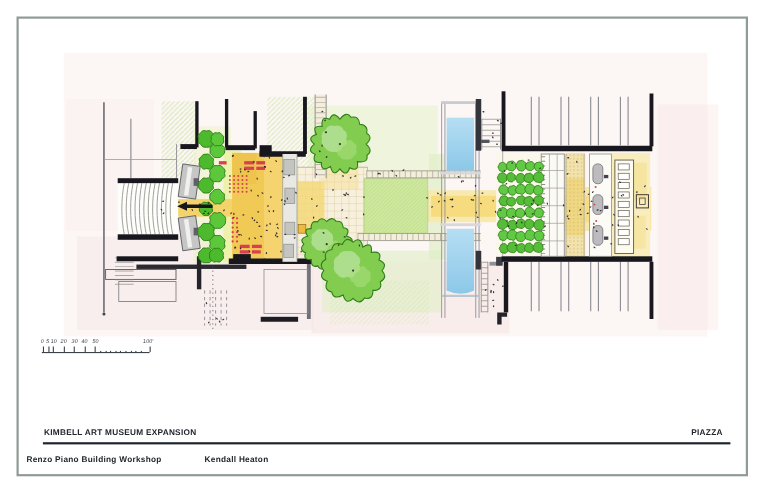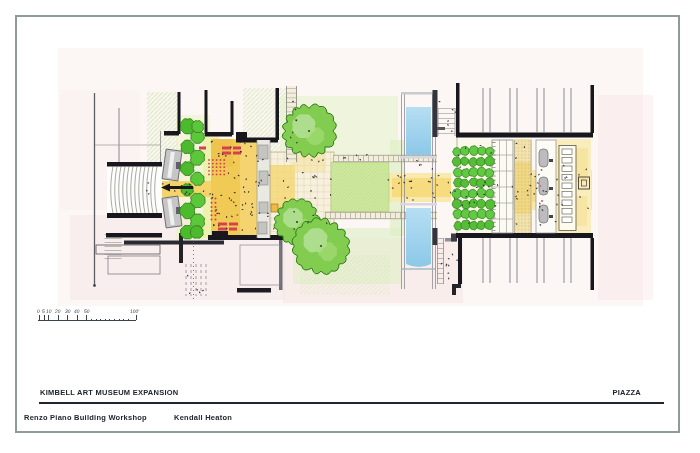--- a/index.html
+++ b/index.html
@@ -602,16 +602,16 @@
   <div class="sdot" style="left:66.8px"></div>
   <div class="sdot" style="left:71.4px"></div>
   <div class="sdot" style="left:76px"></div>
   <div class="sdot" style="left:80.6px"></div>
   <div class="sdot" style="left:85.2px"></div>
   <div class="sdot" style="left:89.8px"></div>
   <div class="baseline"></div>
 </div>
 
 <div class="tb" style="left:40px;top:388px">KIMBELL ART MUSEUM EXPANSION</div>
-<div class="tb" style="right:59px;top:388px">PIAZZA</div>
+<div class="tb" style="right:43px;top:388px">PIAZZA</div>
 <div class="rule"></div>
 <div class="tb" style="left:24px;top:413px">Renzo Piano Building Workshop</div>
-<div class="tb" style="left:174px;top:413px">Kendall Heaton</div>
+<div class="tb" style="left:186px;top:413px">Kendall Heaton</div>
 
 </body></html>

